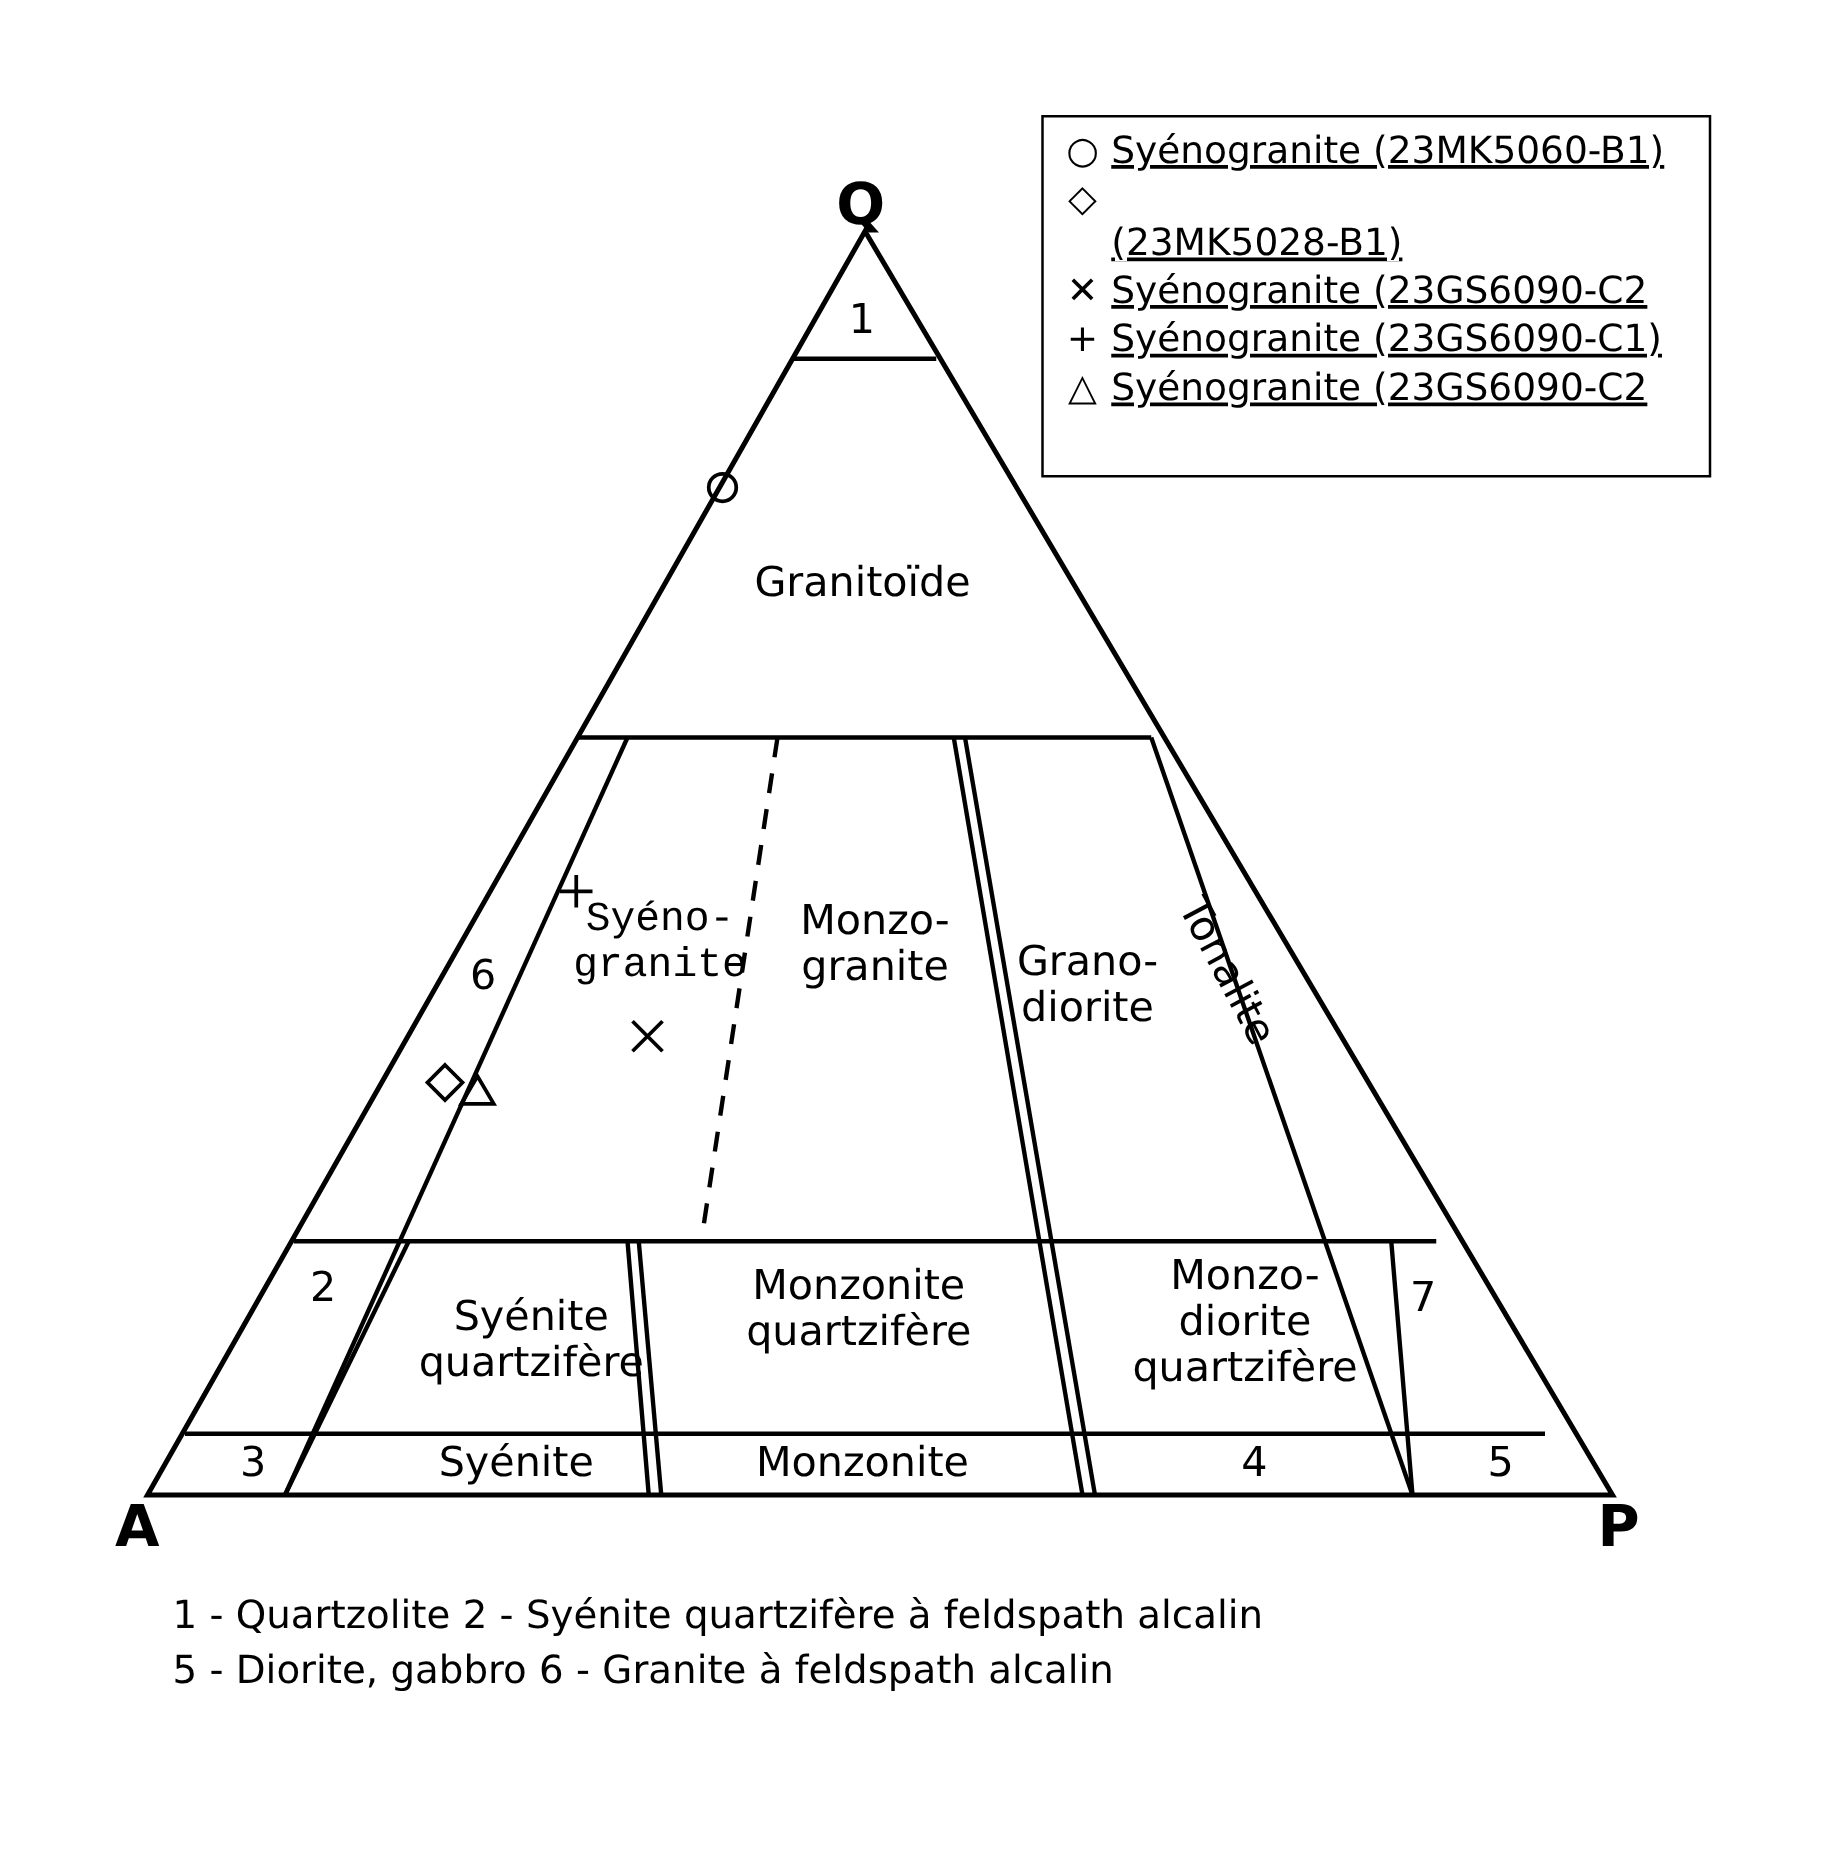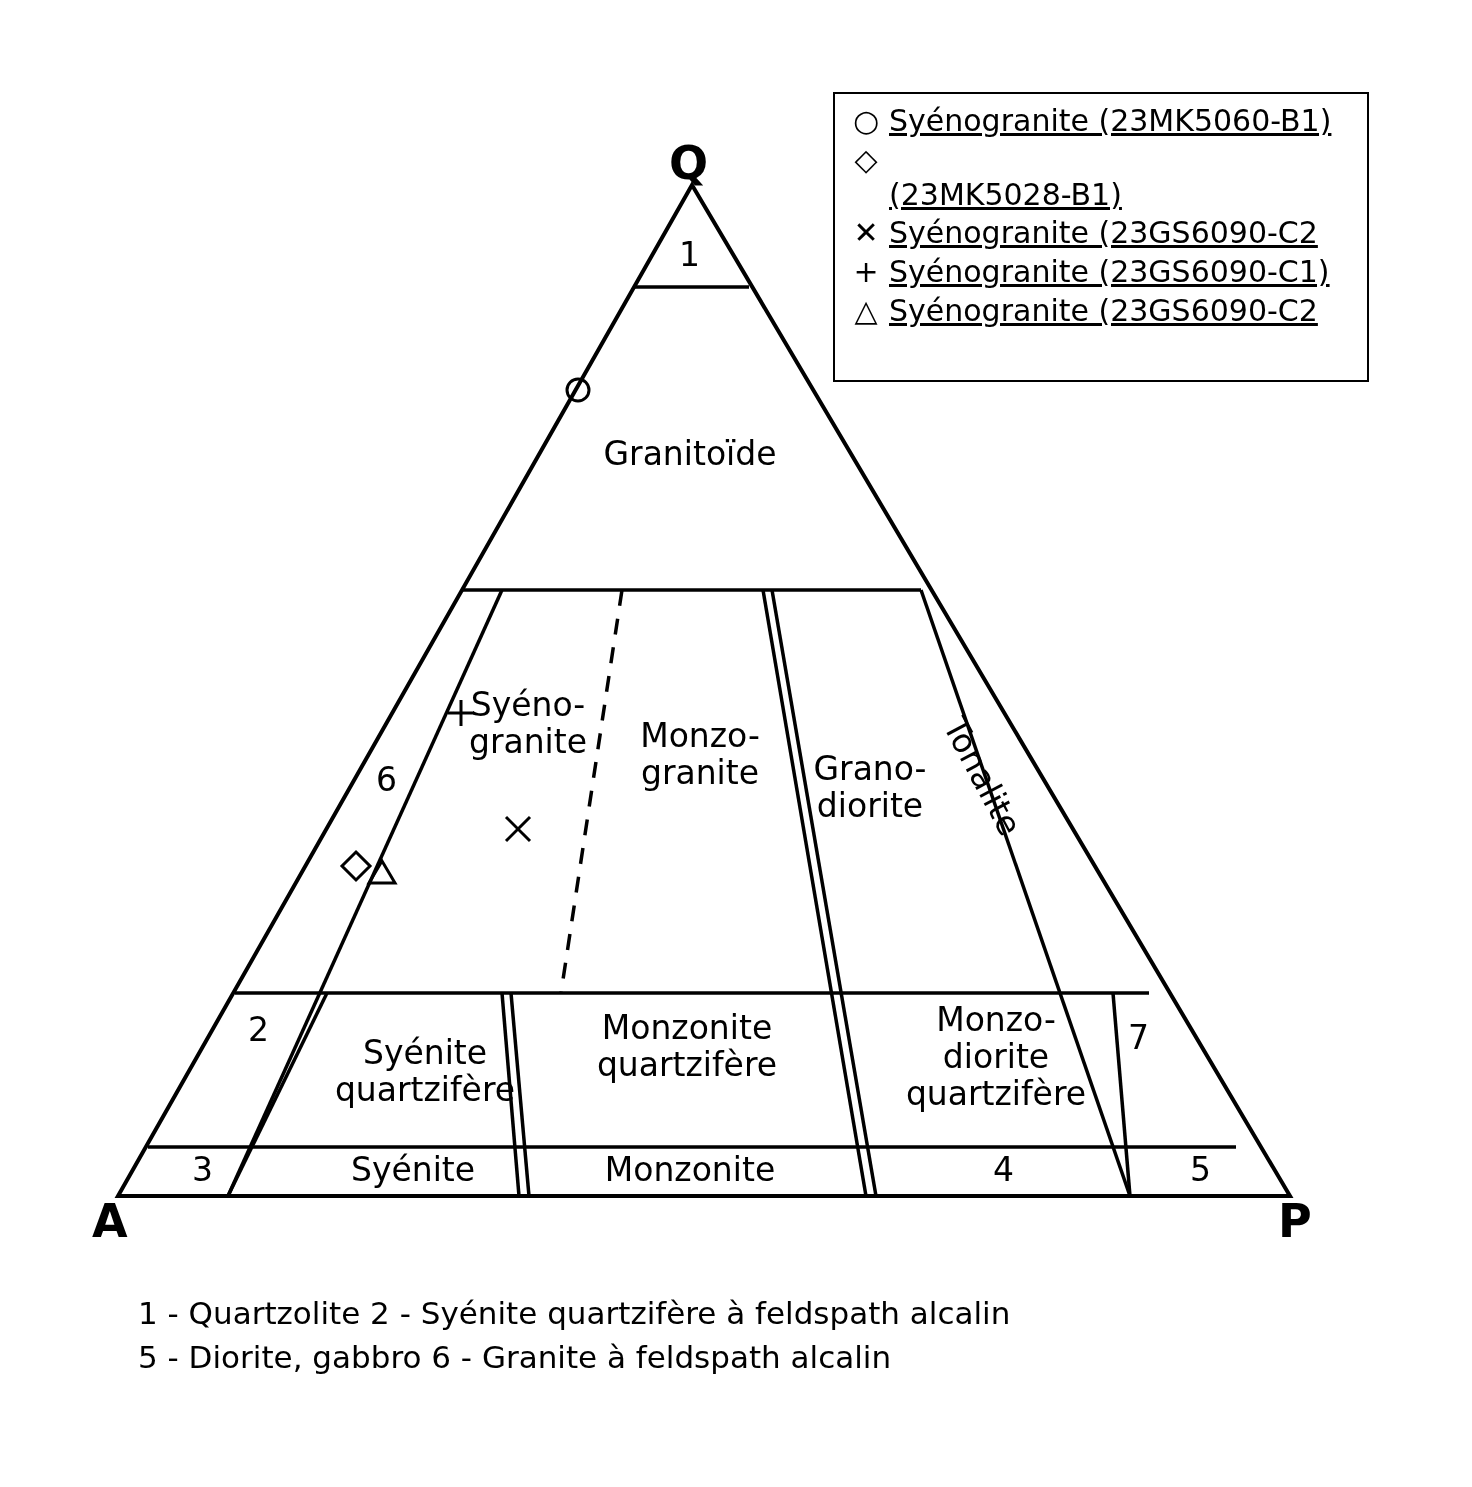--- a/index.html
+++ b/index.html
@@ -125,25 +125,25 @@
       <polygon points="382,861 395,883 369,883"></polygon>
     </g>
   </svg>
 
   <div class="lbl apex" style="left:669px; top:138px;">Q</div>
   <div class="lbl apex" style="left:92px; top:1196px;">A</div>
   <div class="lbl apex" style="left:1278px; top:1196px;">P</div>
 
   <div class="lbl num-txt" style="left:679px; top:237px;">1</div>
 
-  <div class="lbl field-txt" style="left:556px; top:436px; width:268px;"><span>Granitoïde</span><br></div>
+  <div class="lbl field-txt" style="left:556px; top:448px; width:268px;"><span>Granitoïde</span><br></div>
 
   <div class="lbl num-txt" style="left:376px; top:762px;">6</div>
 
-  <div class="lbl field-txt" style="left:448px; top:687px; width:160px;"><span>Syéno-</span><br><span>granite</span></div>
+  <div class="lbl field-txt" style="left:448px; top:718px; width:160px;font-family:Liberation Mono, monospace;"><span>Syéno-</span><br><span>granite</span></div>
 
   <div class="lbl field-txt" style="left:620px; top:718px; width:160px;"><span>Monzo-</span><br><span>granite</span></div>
 
   <div class="lbl field-txt" style="left:790px; top:718px; width:160px;margin-top:33px;"><span>Grano-</span><br><span>diorite</span></div>
 
   <div class="lbl field-txt tonalite-rot" style="left:968px; top:712px; width:180px; text-align:left;">Tonalite</div>
 
   <div class="lbl num-txt" style="left:248px; top:1012px;">2</div>
 
   <div class="lbl field-txt" style="left:330px; top:1035px; width:190px;"><span>Syénite</span><br><span>quartzifère</span></div>
@@ -176,18 +176,18 @@
     <div class="legend-row" style="margin-bottom:4px;">
       <span class="legend-sym">+</span>
       <span class="legend-lbl">Syénogranite (23GS6090-C1)</span>
     </div>
     <div class="legend-row">
       <span class="legend-sym">△</span>
       <span class="legend-lbl">Syénogranite (23GS6090-C2</span>
     </div>
   </div>
 
-  <div class="footnotes" style="left:138px; top:1270px; width:1250px;margin-top:21px;">
+  <div class="footnotes" style="left:138px; top:1270px; width:1250px;">
     <div>1 - Quartzolite 2 - Syénite quartzifère à feldspath alcalin</div>
     <div>5 - Diorite, gabbro 6 - Granite à feldspath alcalin</div>
   </div>
 
 </div>
 
 </body></html>

